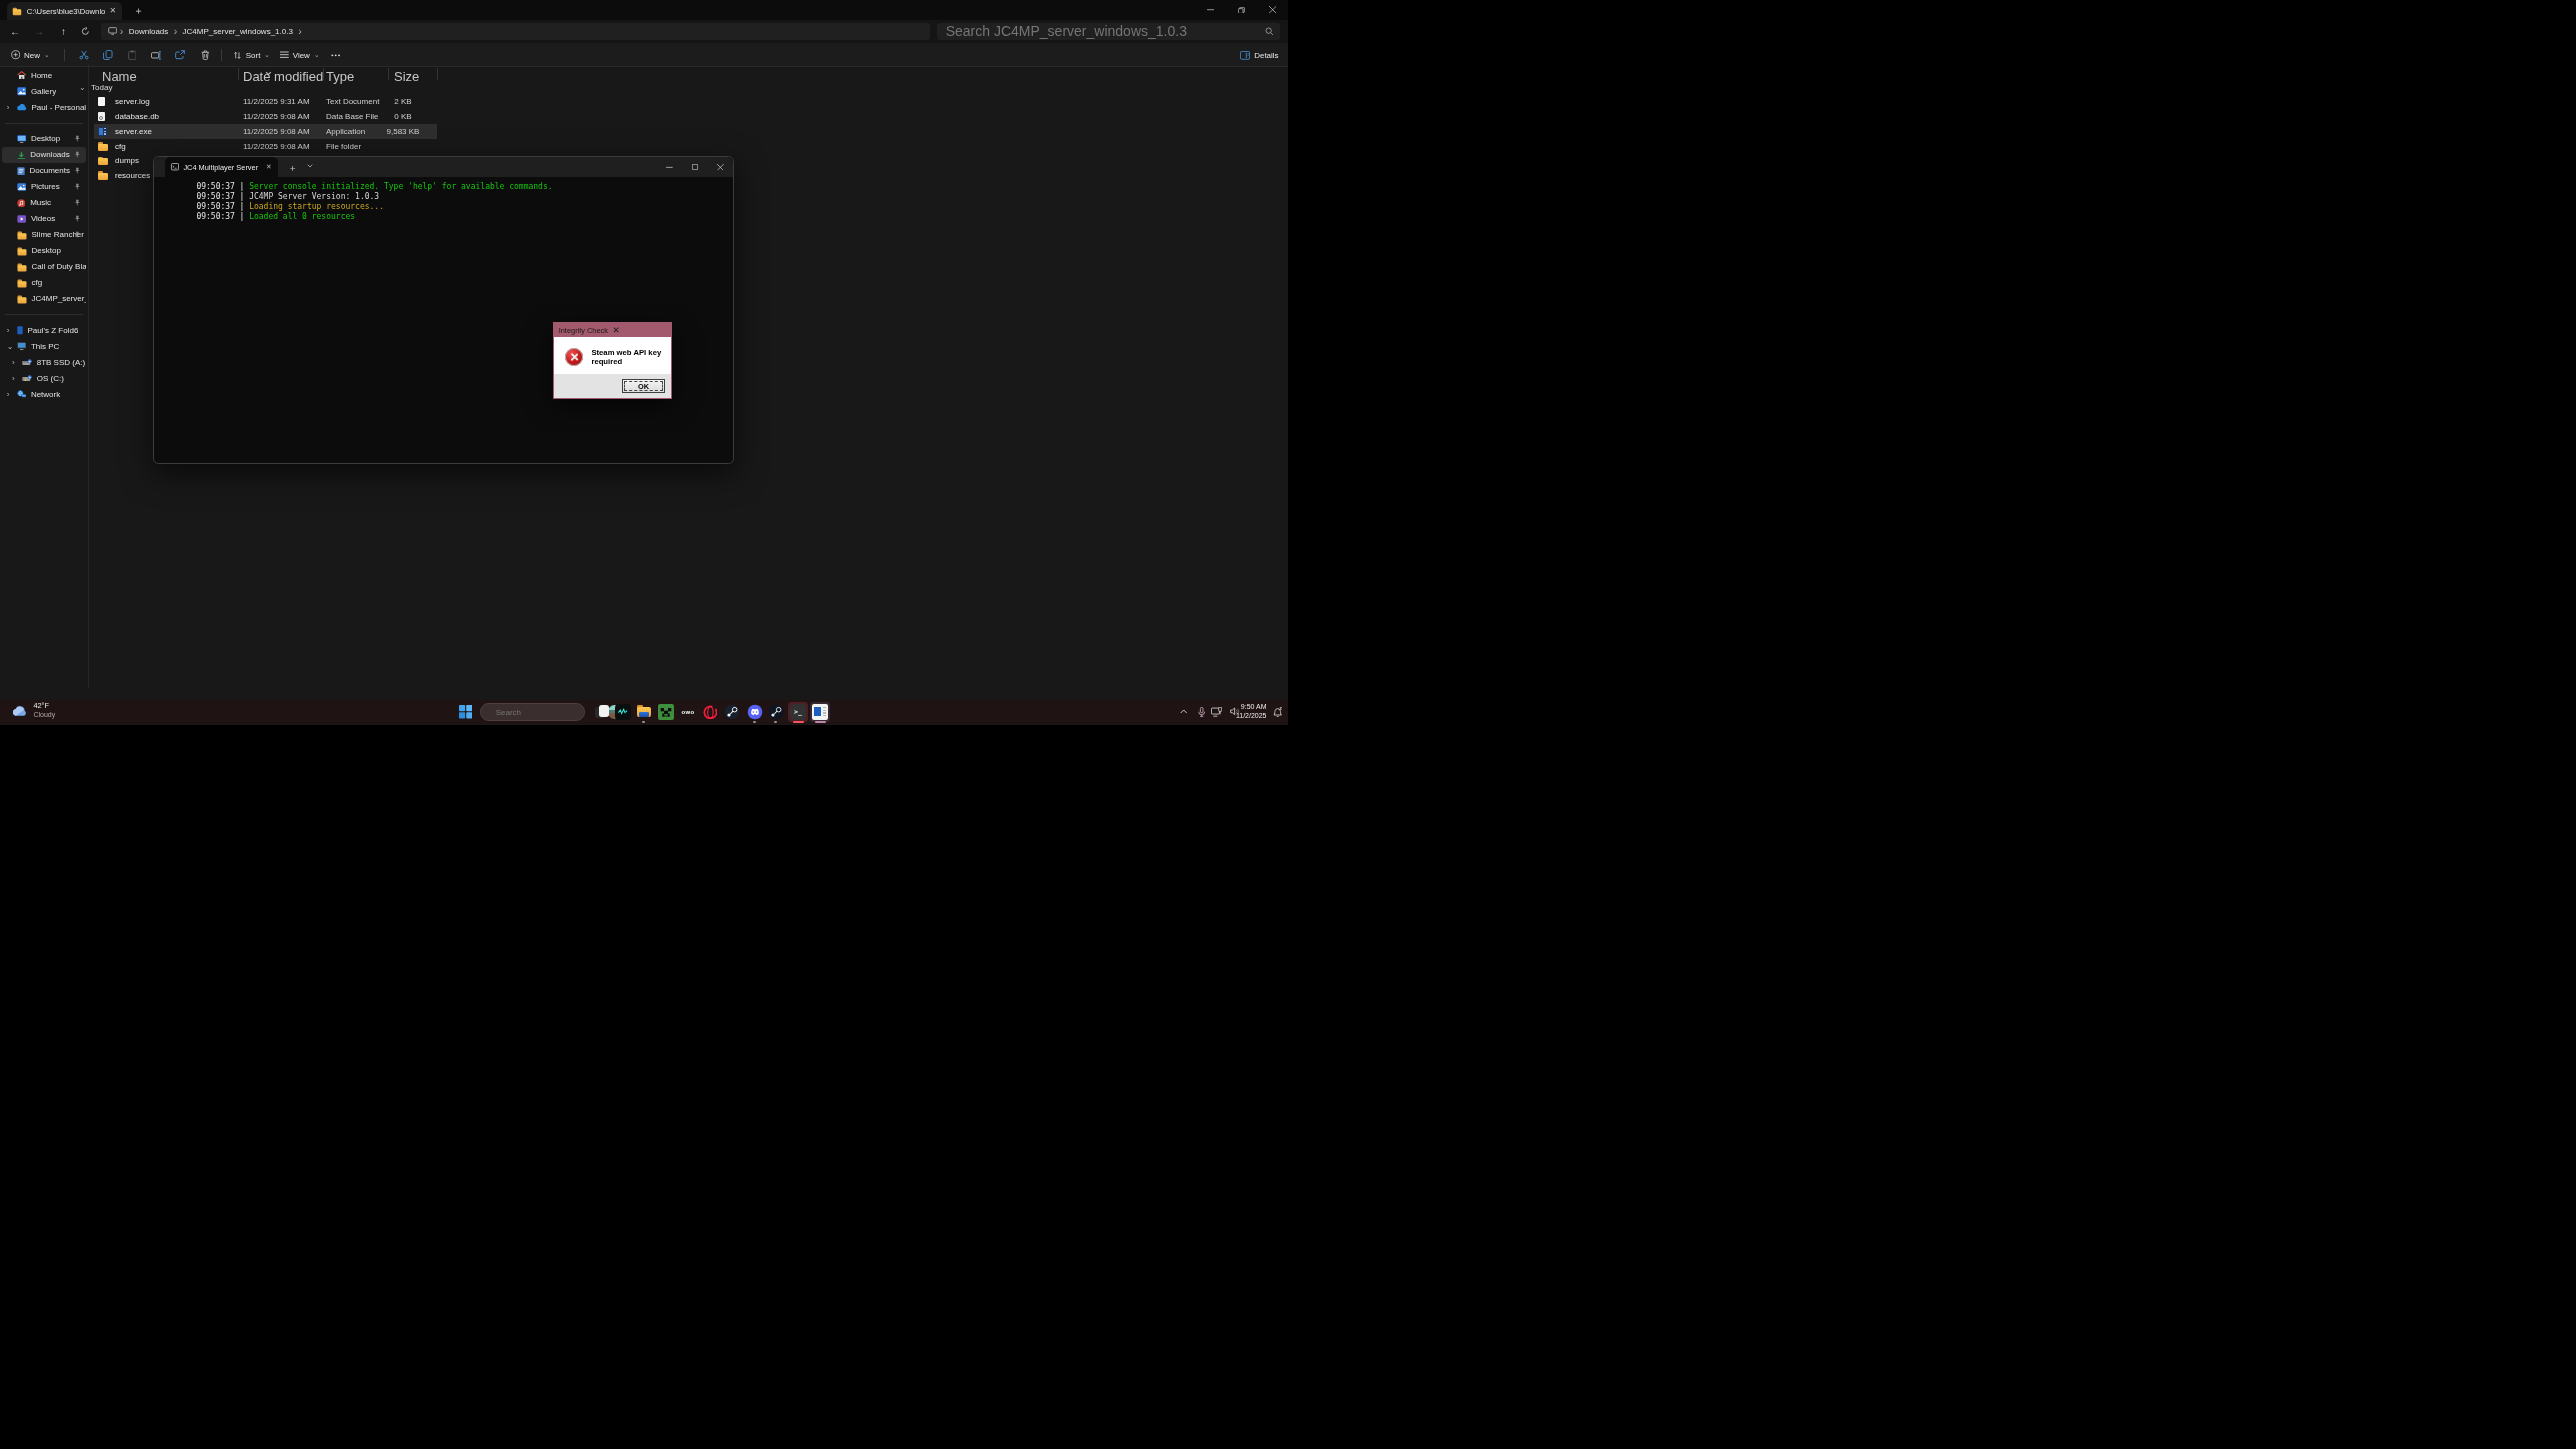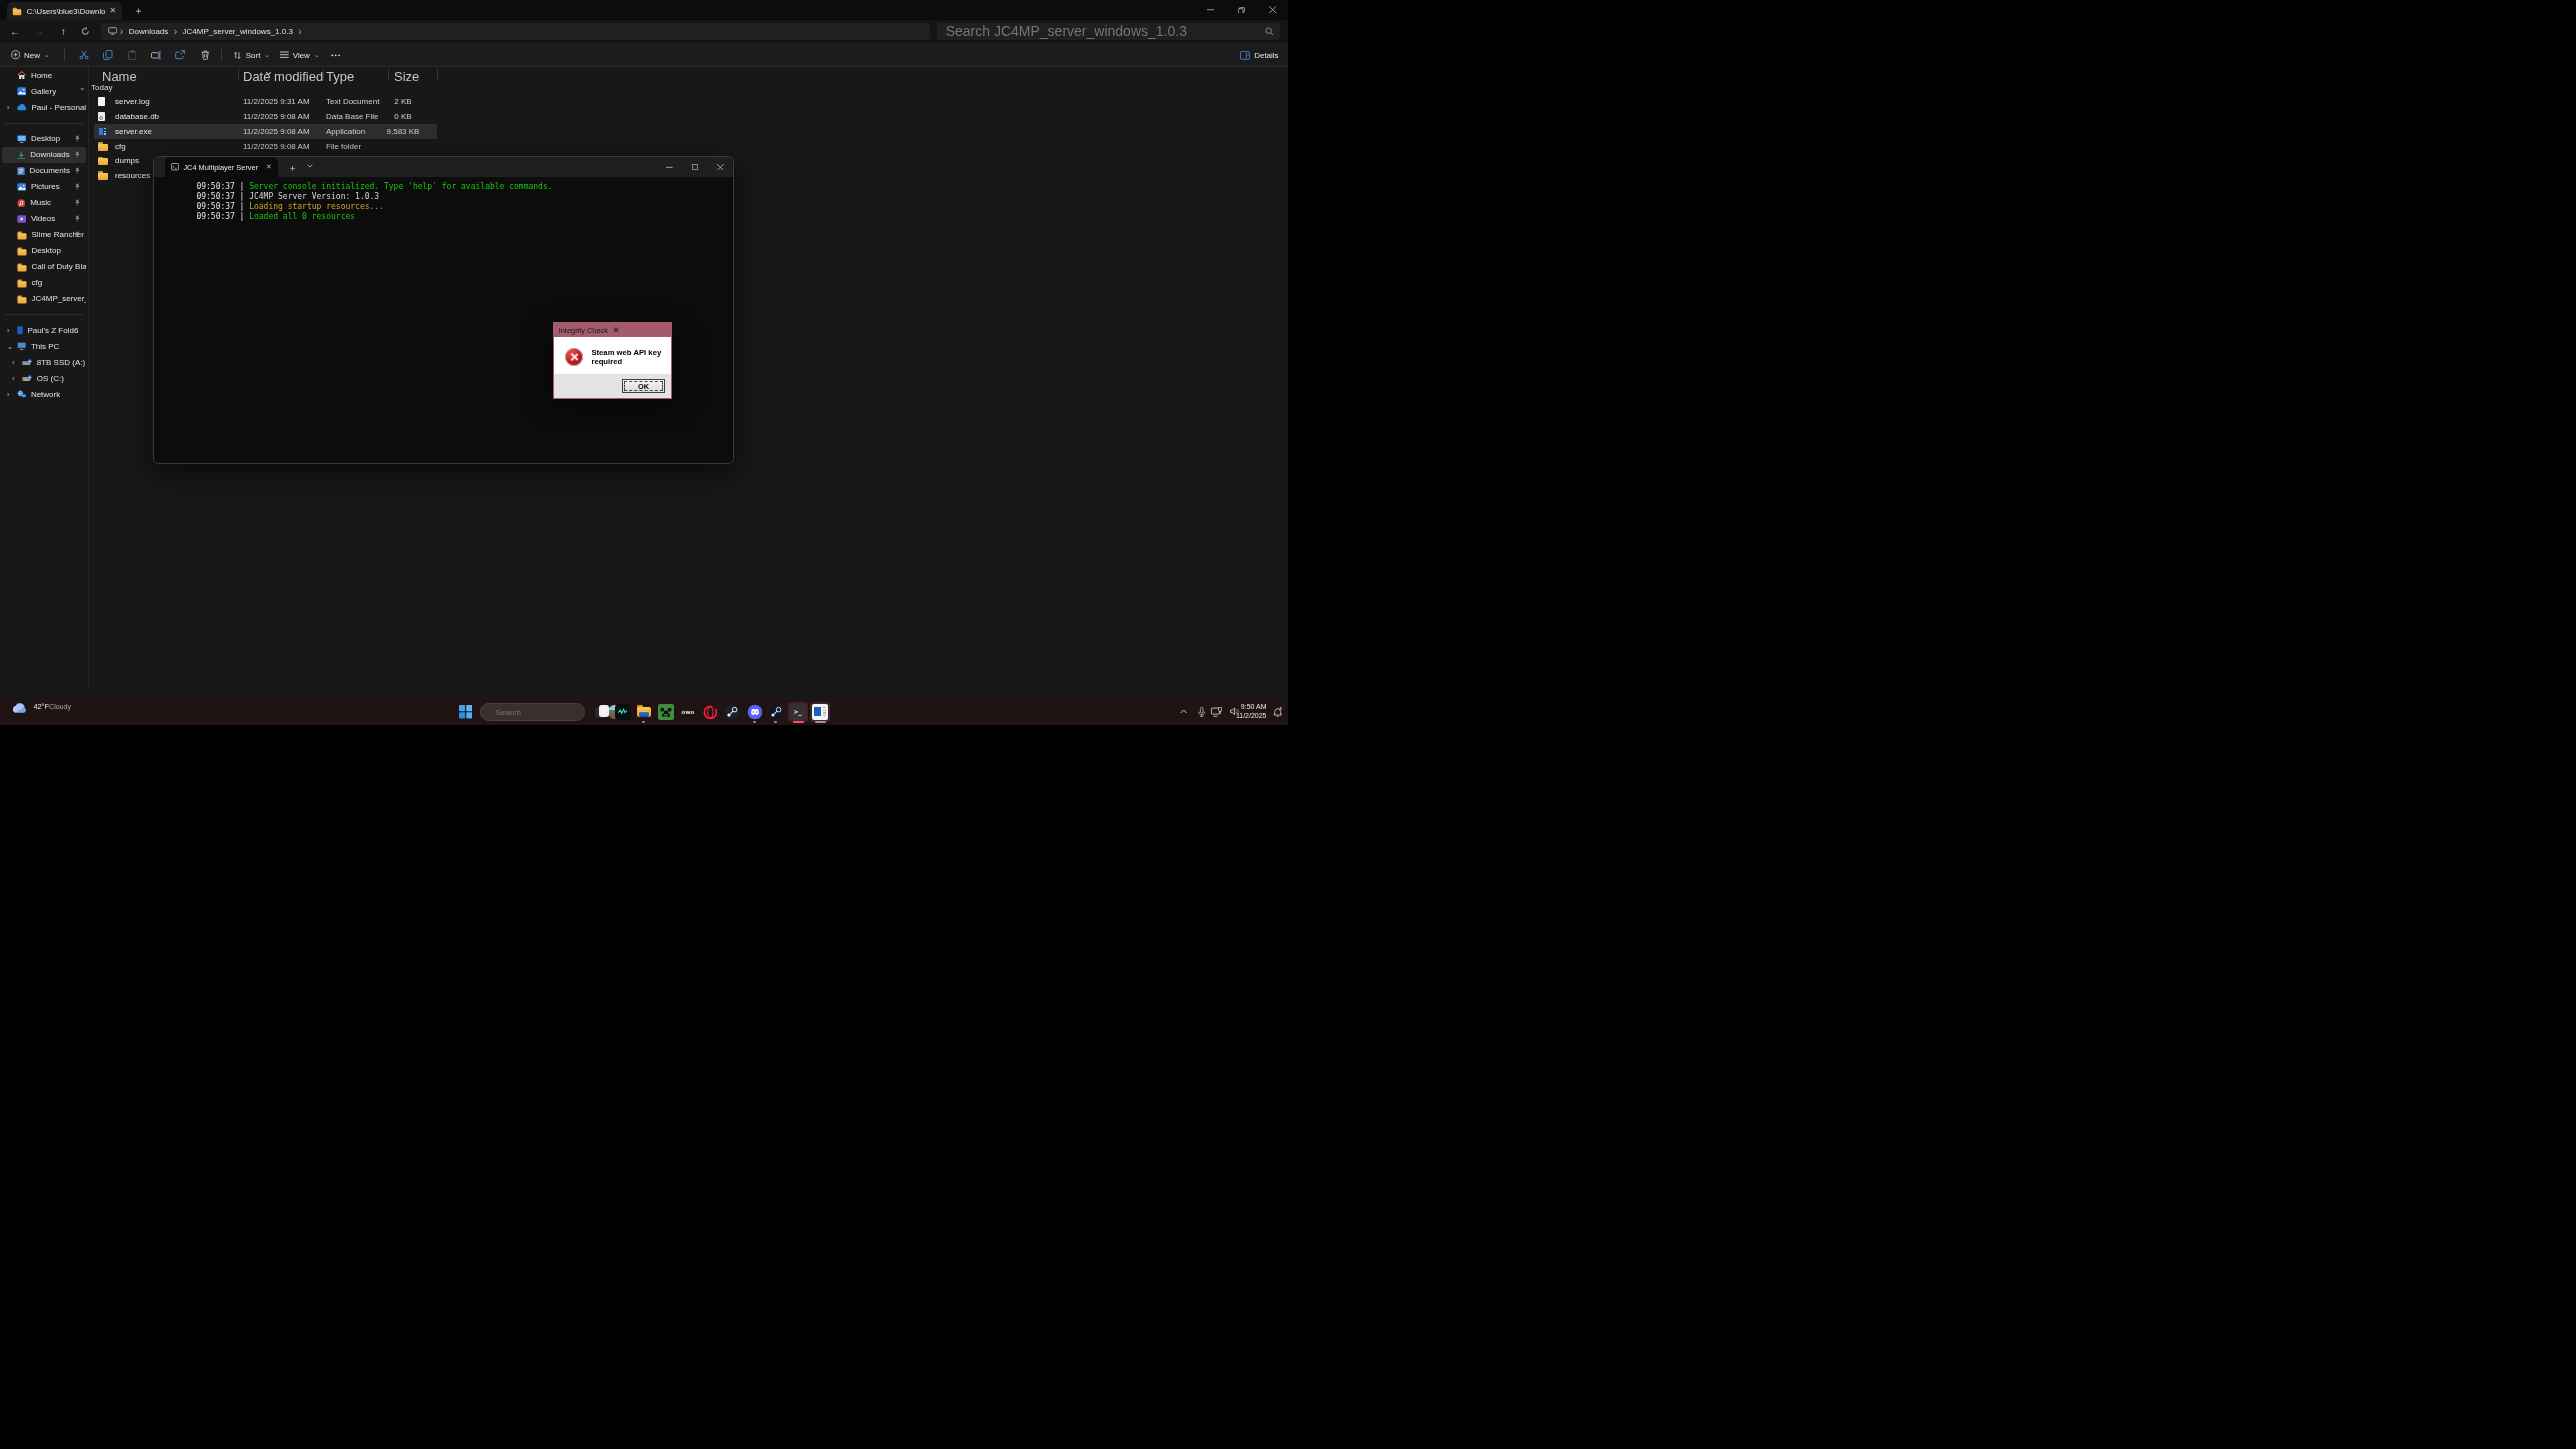--- a/index.html
+++ b/index.html
@@ -117,21 +117,21 @@
   .err-ic:after{transform:rotate(-45deg);}
   .dlg-msg{margin-left:8px;font-size:7.7px;font-weight:bold;color:#000;}
   .dlg-foot{position:absolute;left:0;bottom:0;width:100%;height:24px;background:#e3e3e3;}
   .ok-btn{position:absolute;right:6px;top:5.4px;width:43px;height:13.4px;background:linear-gradient(#f4f4f4,#dcdcdc);
     border:1px solid #3f3f3f;box-sizing:border-box;display:flex;align-items:center;justify-content:center;
     font-size:7.4px;font-weight:bold;color:#000;}
   .ok-btn:after{content:"";position:absolute;inset:1px;border:0.7px dashed #444;}
   
   .taskbar{position:absolute;left:0;top:700px;width:1288px;height:24px;background:#1f1314;z-index:20;}
   .tb-weather{position:absolute;left:12px;top:2px;display:flex;align-items:center;gap:5.4px;}
-  .wtxt{display:flex;flex-direction:row;line-height:8.7px;}
+  .wtxt{display:flex;flex-direction:column;line-height:8.7px;}
   .wtemp{font-size:7.4px;color:#ececec;}
   .wcond{font-size:7px;color:#b4a8a8;}
   .tb-start{position:absolute;left:458px;top:4.7px;width:14.8px;height:14.8px;display:flex;align-items:center;justify-content:center;}
   .tb-searchpill{position:absolute;left:480px;top:3.4px;width:105px;height:17.4px;border-radius:8.7px;
     background:#3b2e2f;border:0.7px solid #4e4041;box-sizing:border-box;display:flex;align-items:center;padding:0 2.7px 0 8px;}
   .tb-searchpill input{flex:1;background:transparent;border:none;outline:none;color:#c9c2c2;font-size:8px;
     font-family:"Liberation Sans",sans-serif;margin-left:4.7px;}
   .pill-img{width:13.4px;height:13.4px;border-radius:50%;flex:none;
     background:linear-gradient(#8fd0c8 0 35%,#4e7e6e 35% 60%,#7a5b44 60% 100%);}
   .slot{position:absolute;top:2px;width:20px;height:20px;border-radius:3.4px;display:flex;align-items:center;justify-content:center;}

